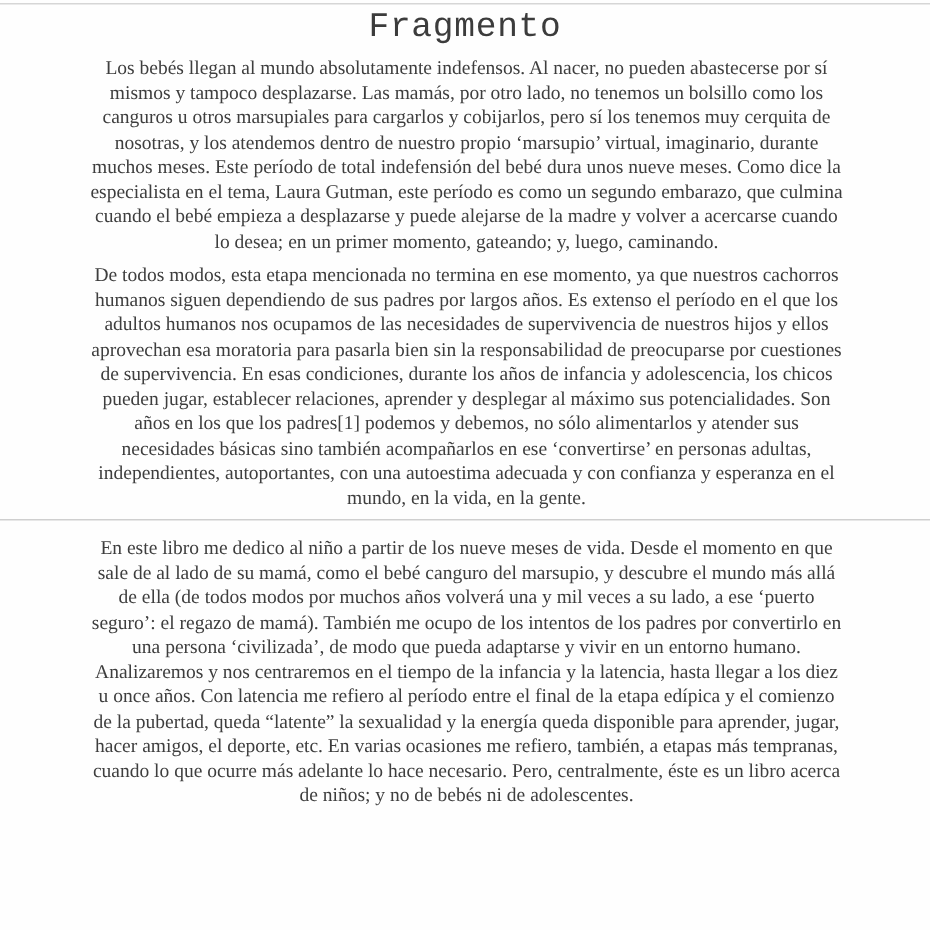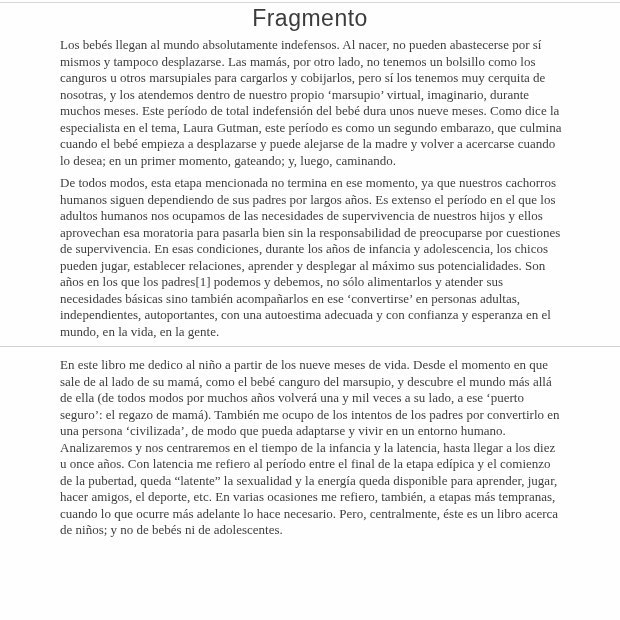--- a/index.html
+++ b/index.html
@@ -12,36 +12,36 @@
     background: #fefefe;
     overflow: hidden;
     font-family: "Liberation Serif", serif;
   }
   .top-border {
     height: 0;
     border-top: 1px solid #d6d6d6;
     margin-top: 2px;
   }
   .page-title {
-    font-family: Liberation Sans, sans-serif;
+    font-family: Liberation Mono, monospace;
     font-weight: 400;
     font-size: 23px;
     line-height: 26px;
     color: #3c3c3c;
     text-align: center;
     margin: 2px 0 6px 0;
     letter-spacing: 0.5px;
   }
   .content {
     margin-left: 60px;
     width: 502px;
     color: #3e3e3e;
     font-size: 13px;
     line-height: 16.5px;
-    text-align: left;
+    text-align: center;
   }
   .content p {
     margin: 0 0 6px 0;
   }
   .section-divider {
     border: none;
     border-top: 1px solid #cfcfcf;
     width: 620px;
     margin: 4px 0 10px 0;
   }

